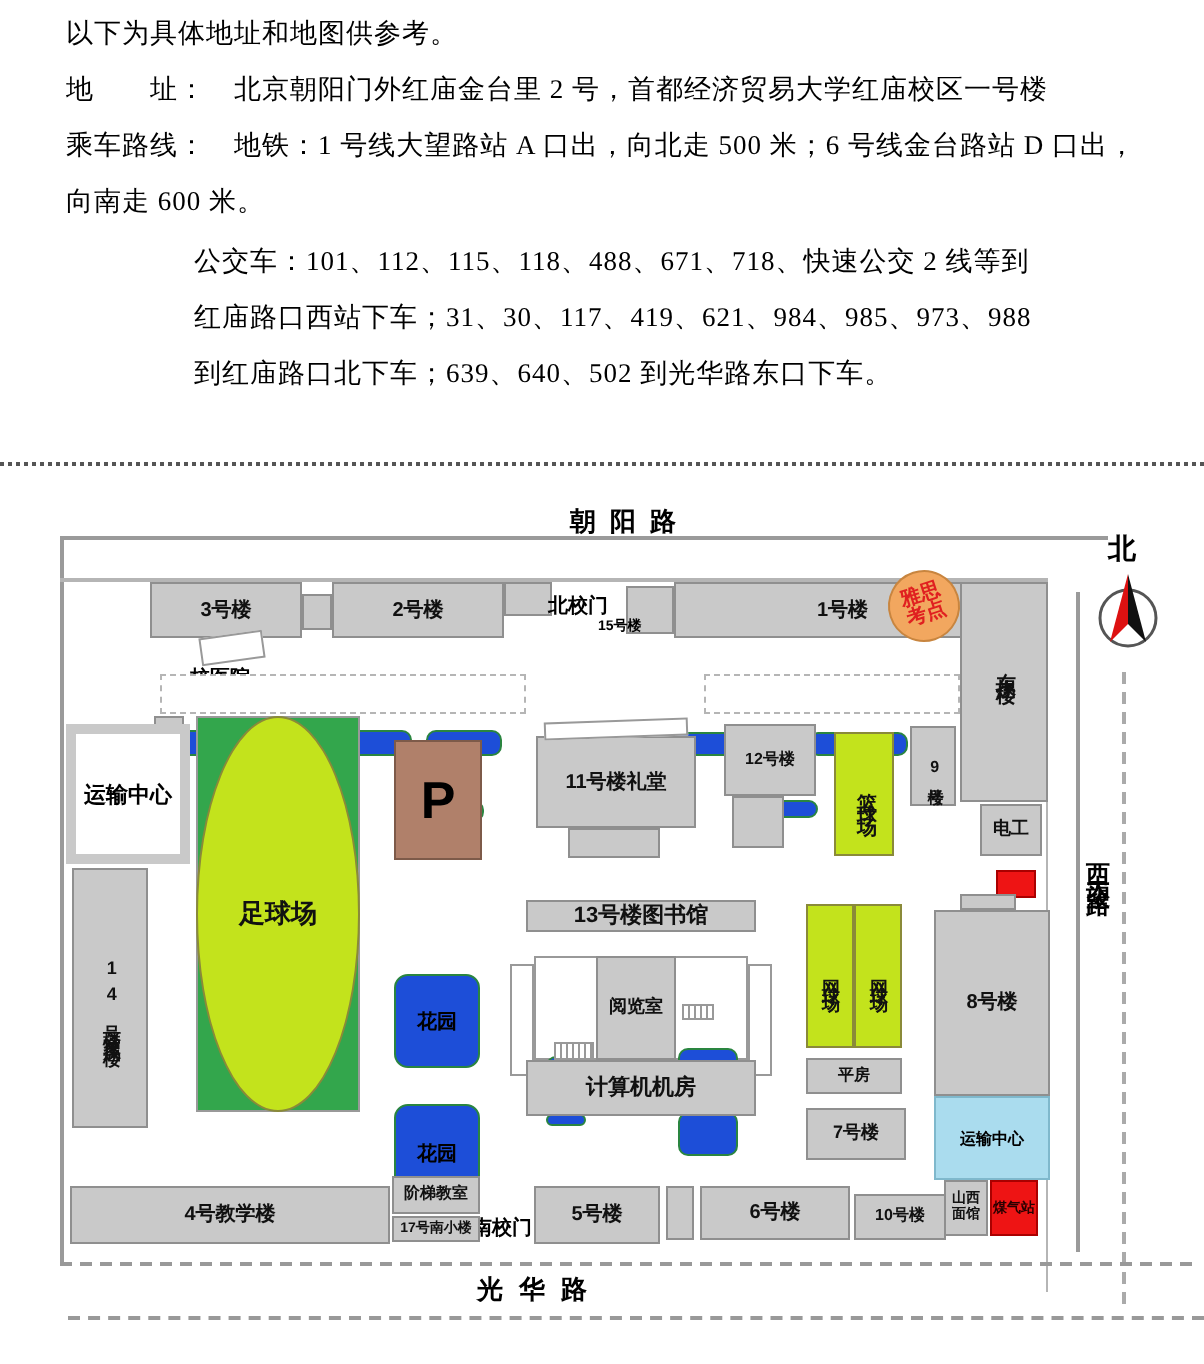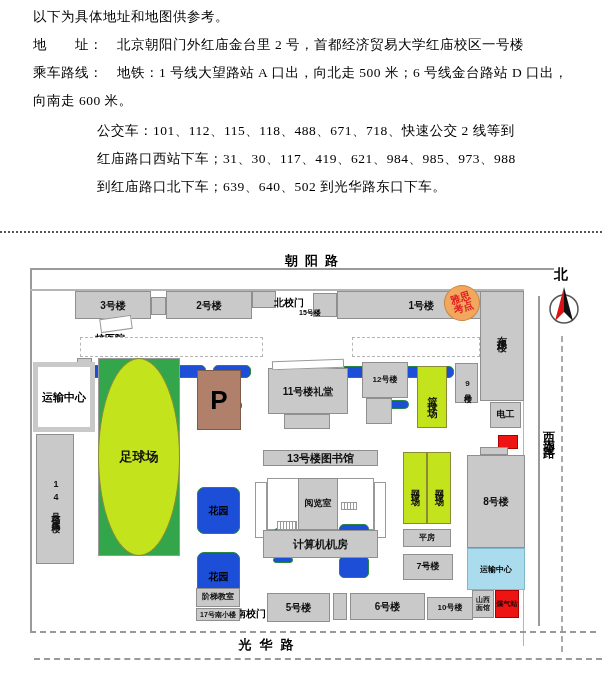--- a/index.html
+++ b/index.html
@@ -211,15 +211,18 @@
     <div class="bld" style="left:267px;top:349px;width:63px;height:29px">
       <span>5号楼</span>
       </div>
     <div class="lbl" style="left:236px;top:363px;font-size:10px">南校门</div>
     <div class="bld" style="left:196px;top:344px;width:44px;height:19px;font-size:8px">
       <span>阶梯教室</span>
       </div>
     <div class="bld" style="left:196px;top:364px;width:44px;height:13px;font-size:7px">
       <span>17号南小楼</span>
       </div>
+    <div class="bld" style="left:35px;top:349px;width:160px;height:29px">
+      <span>4号教学楼</span>
+      </div>
 
   </div>
 </div>
 
 </body></html>

